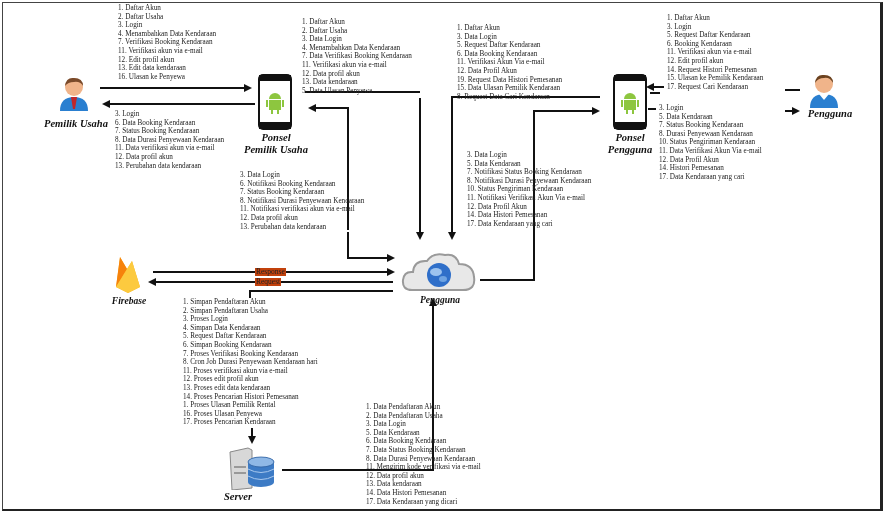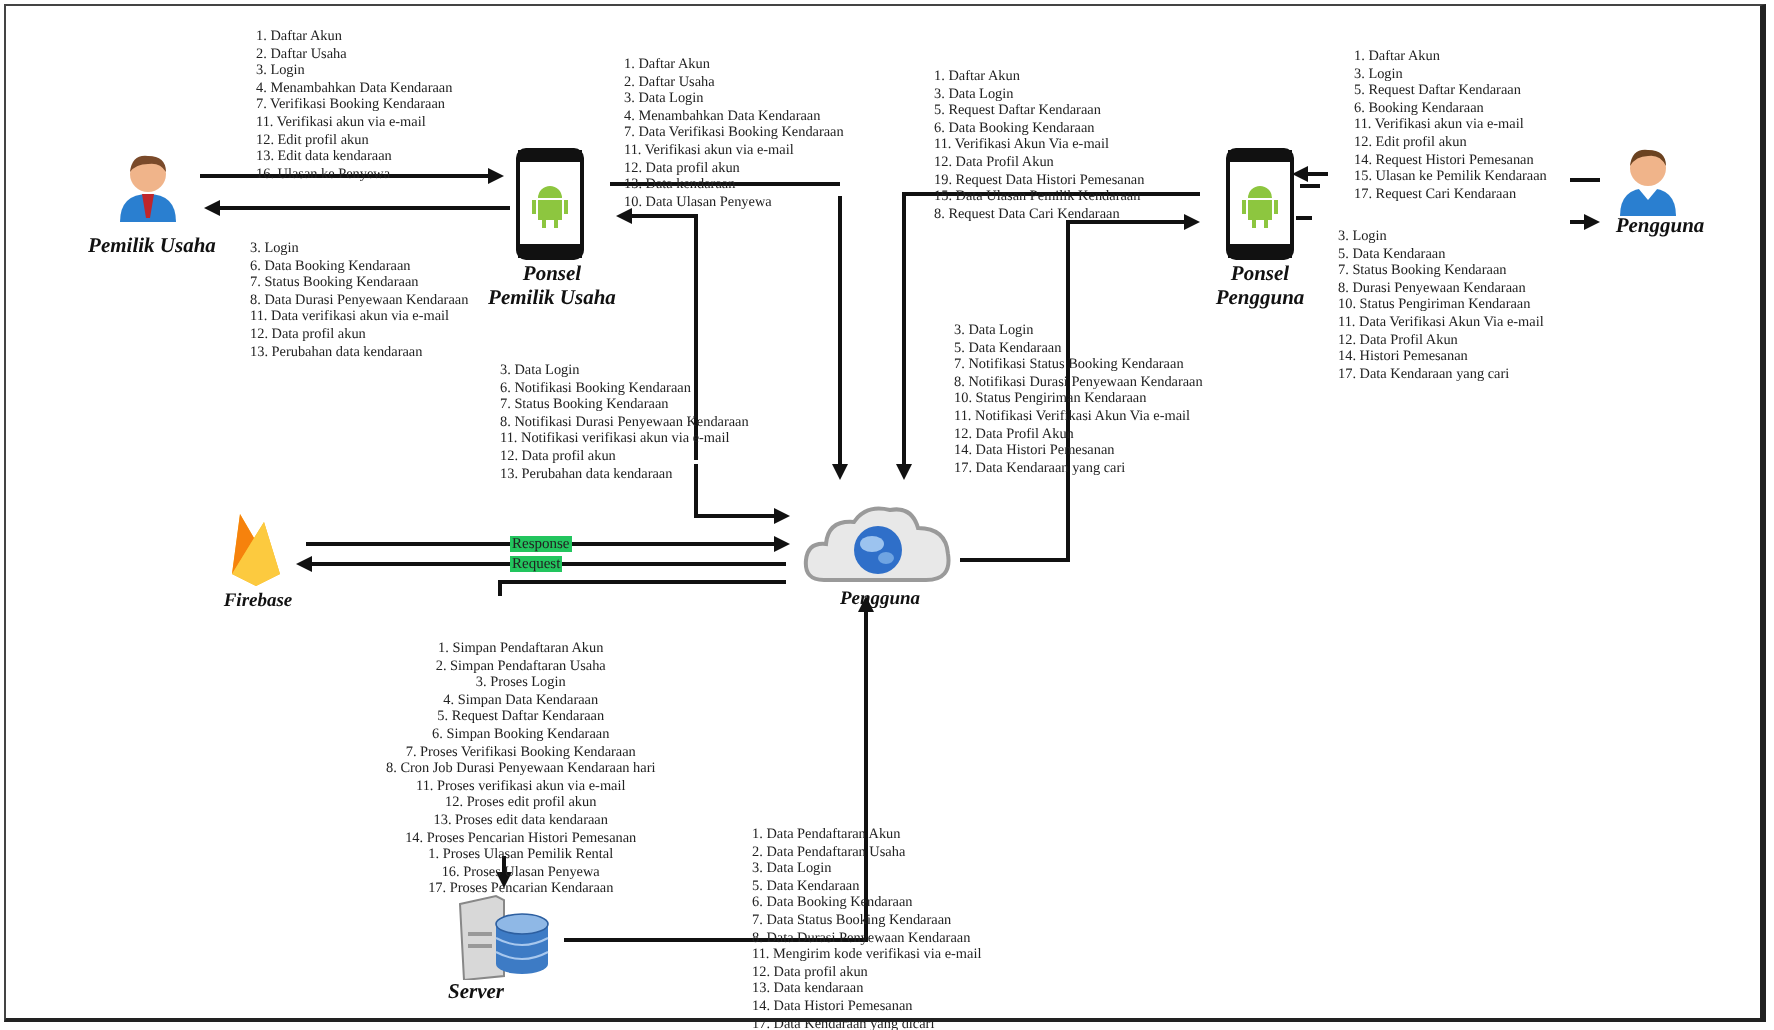--- a/index.html
+++ b/index.html
@@ -1,24 +1,24 @@
 <!DOCTYPE html>
 <html><head>
 <meta charset="utf-8">
 <style>
   html, body { margin:0; padding:0; background:#ffffff; }
   body { width:887px; height:515px; position:relative; overflow:hidden; font-family:"Liberation Serif", serif; }
   .frame { position:absolute; left:2px; top:2px; width:881px; height:509px; border:1px solid #444; border-right:3px solid #222; border-bottom:2px solid #222; box-sizing:border-box; }
   svg.wires { position:absolute; left:0; top:0; }
-  .list { position:absolute; margin:10px; padding:0; list-style:none; font-size:7.2px; line-height:8.6px; color:#222; white-space:nowrap; }
+  .list { position:absolute; margin:0; padding:0; list-style:none; font-size:7.2px; line-height:8.6px; color:#222; white-space:nowrap; }
   .list li { margin:0; padding:0; }
   .label { position:absolute; font-family:"Liberation Serif", serif; font-weight:bold; color:#111; text-align:center; white-space:nowrap;font-style:italic; }
   .lbl-main { font-size:10.5px; line-height:12px; }
   .icon { position:absolute; }
-  .wire-label { position:absolute; font-size:7.5px; color:#222; background:#22c55e; padding:0 1px; line-height:8px; }
+  .wire-label { position:absolute; font-size:7.5px; color:#222; background:#c2410c; padding:0 1px; line-height:8px; }
 </style>
 </head>
 <body>
 
 <div class="frame"></div>
 
 <svg class="wires" width="887" height="515">
   <defs>
     <marker id="ah" markerWidth="8" markerHeight="8" refX="6" refY="4" orient="auto" markerUnits="userSpaceOnUse">
       <path d="M0,0 L8,4 L0,8 z" fill="#111"></path>
@@ -174,21 +174,21 @@
 
 <ul class="list" style="left:302px;top:18px;">
   <li>1. Daftar Akun</li>
   <li>2. Daftar Usaha</li>
   <li>3. Data Login</li>
   <li>4. Menambahkan Data Kendaraan</li>
   <li>7. Data Verifikasi Booking Kendaraan</li>
   <li>11. Verifikasi akun via e-mail</li>
   <li>12. Data profil akun</li>
   <li>13. Data kendaraan</li>
-  <li>10. Data Ulasan Penyewa</li>
+  <li>5. Data Ulasan Penyewa</li>
 </ul>
 
 <ul class="list" style="left:240px;top:171px;">
   <li>3. Data Login</li>
   <li>6. Notifikasi Booking Kendaraan</li>
   <li>7. Status Booking Kendaraan</li>
   <li>8. Notifikasi Durasi Penyewaan Kendaraan</li>
   <li>11. Notifikasi verifikasi akun via e-mail</li>
   <li>12. Data profil akun</li>
   <li>13. Perubahan data kendaraan</li>
@@ -235,21 +235,21 @@
   <li>5. Data Kendaraan</li>
   <li>7. Status Booking Kendaraan</li>
   <li>8. Durasi Penyewaan Kendaraan</li>
   <li>10. Status Pengiriman Kendaraan</li>
   <li>11. Data Verifikasi Akun Via e-mail</li>
   <li>12. Data Profil Akun</li>
   <li>14. Histori Pemesanan</li>
   <li>17. Data Kendaraan yang cari</li>
 </ul>
 
-<ul class="list" style="left:183px;top:310px;text-align:center;">
+<ul class="list" style="left:183px;top:298px;">
   <li>1. Simpan Pendaftaran Akun</li>
   <li>2. Simpan Pendaftaran Usaha</li>
   <li>3. Proses Login</li>
   <li>4. Simpan Data Kendaraan</li>
   <li>5. Request Daftar Kendaraan</li>
   <li>6. Simpan Booking Kendaraan</li>
   <li>7. Proses Verifikasi Booking Kendaraan</li>
   <li>8. Cron Job Durasi Penyewaan Kendaraan hari</li>
   <li>11. Proses verifikasi akun via e-mail</li>
   <li>12. Proses edit profil akun</li>

